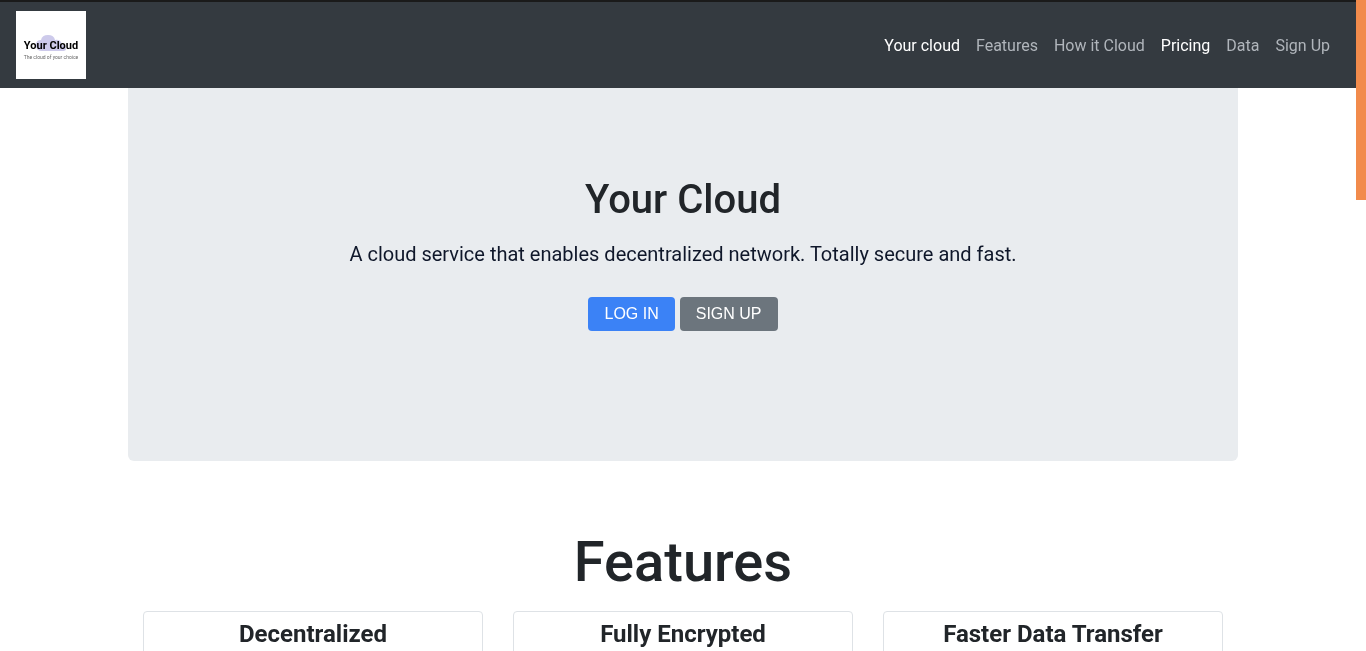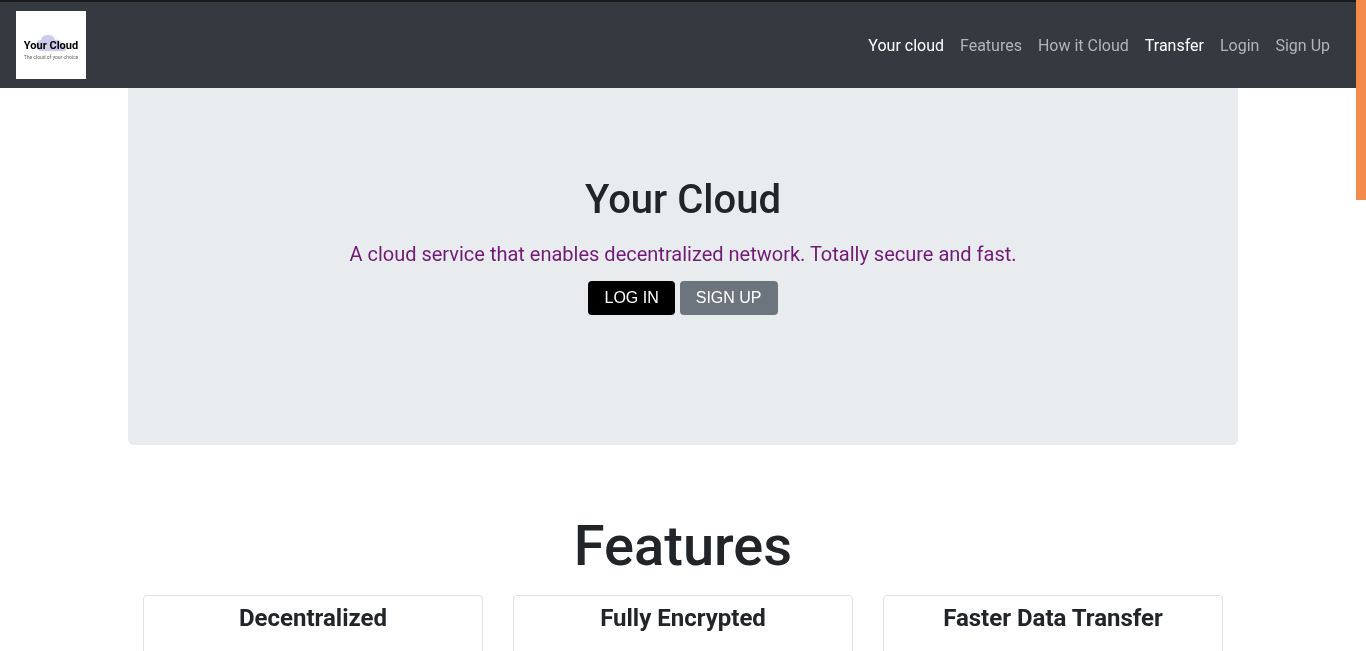--- a/index.html
+++ b/index.html
@@ -83,39 +83,39 @@
       text-align: center;
     }
     .hero-title {
       font-size: 40px;
       font-weight: 500;
       color: #212529;
       margin-bottom: 16px;
     }
     .hero-subtitle {
       font-size: 20px;
-      color: #701a75;
+      color: #0f172a;
       line-height: 1.5;
-      margin-bottom: 12px;
+      margin-bottom: 28px;
     }
     .hero-buttons {
       display: flex;
       justify-content: center;
       gap: 5px;
     }
     .btn {
       padding: 8px 16px;
       font-size: 16px;
       border-radius: 4px;
       border: none;
       cursor: pointer;
       color: #fff;
     }
     .btn-primary {
-      background: #000000;
+      background: #3b82f6;
     }
     .btn-secondary {
       background: #6c757d;
     }
     .features-section {
       text-align: center;
       margin-top: 68px;
     }
     .features-title {
       font-size: 56px;
@@ -162,22 +162,22 @@
     <svg class="logo-cloud" viewBox="0 0 34 20">
       <path d="M8 18 Q2 18 2 12 Q2 7 7 7 Q8 2 14 2 Q20 2 21 7 Q27 6 28 12 Q32 12 32 16 Q32 18 28 18 Z" fill="#b8b4e3" opacity="0.7"></path>
     </svg>
     <span class="logo-text">Your Cloud</span>
     <span class="logo-subtext">The cloud of your choice</span>
   </div>
   <div class="nav-links">
     <a class="nav-link active">Your cloud</a>
     <a class="nav-link">Features</a>
     <a class="nav-link">How it Cloud</a>
-    <a class="nav-link active">Transfer</a>
-    <a class="nav-link">Login</a>
+    <a class="nav-link active">Pricing</a>
+    <a class="nav-link">Data</a>
     <a class="nav-link">Sign Up</a>
   </div>
 </nav>
 
 <div class="container">
   <section class="hero">
     <h1 class="hero-title">Your Cloud</h1>
     <p class="hero-subtitle">
       <span>A cloud service that enables decentralized network. Totally secure and fast.</span><br>
     </p>

